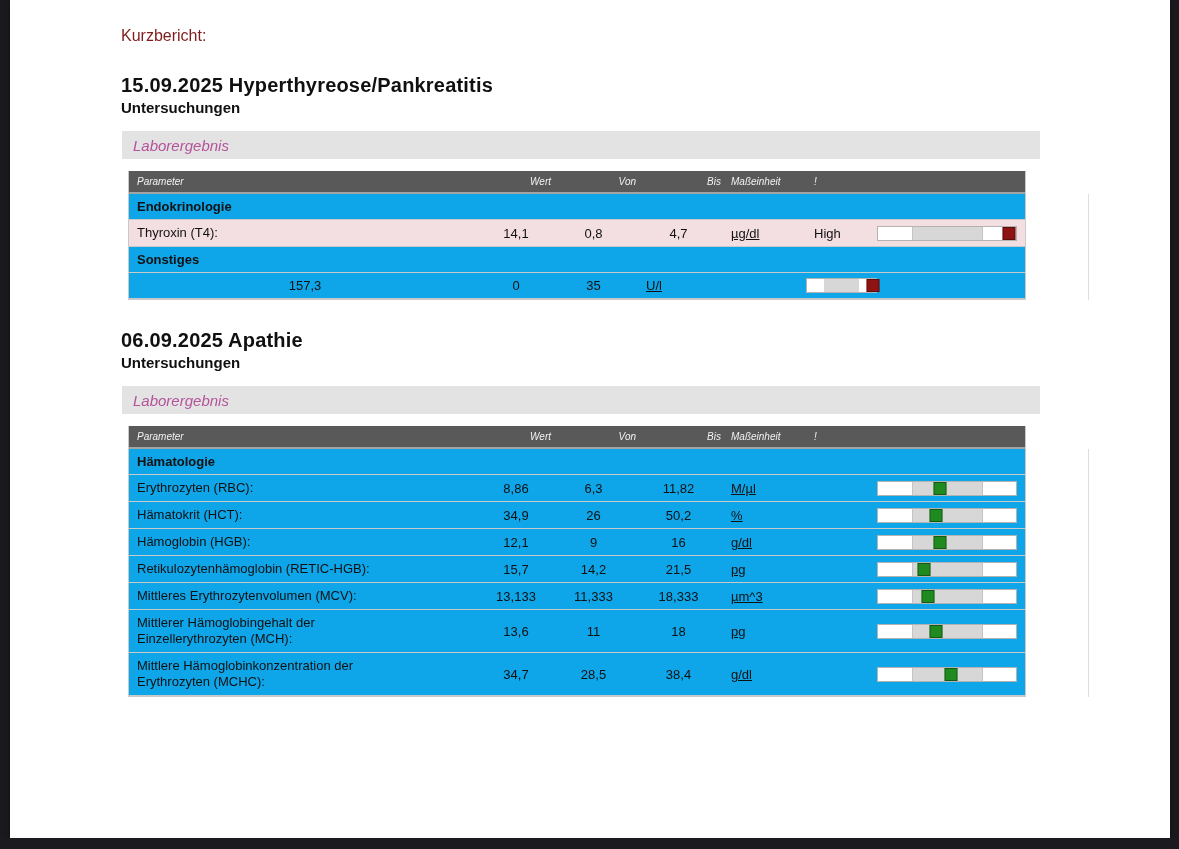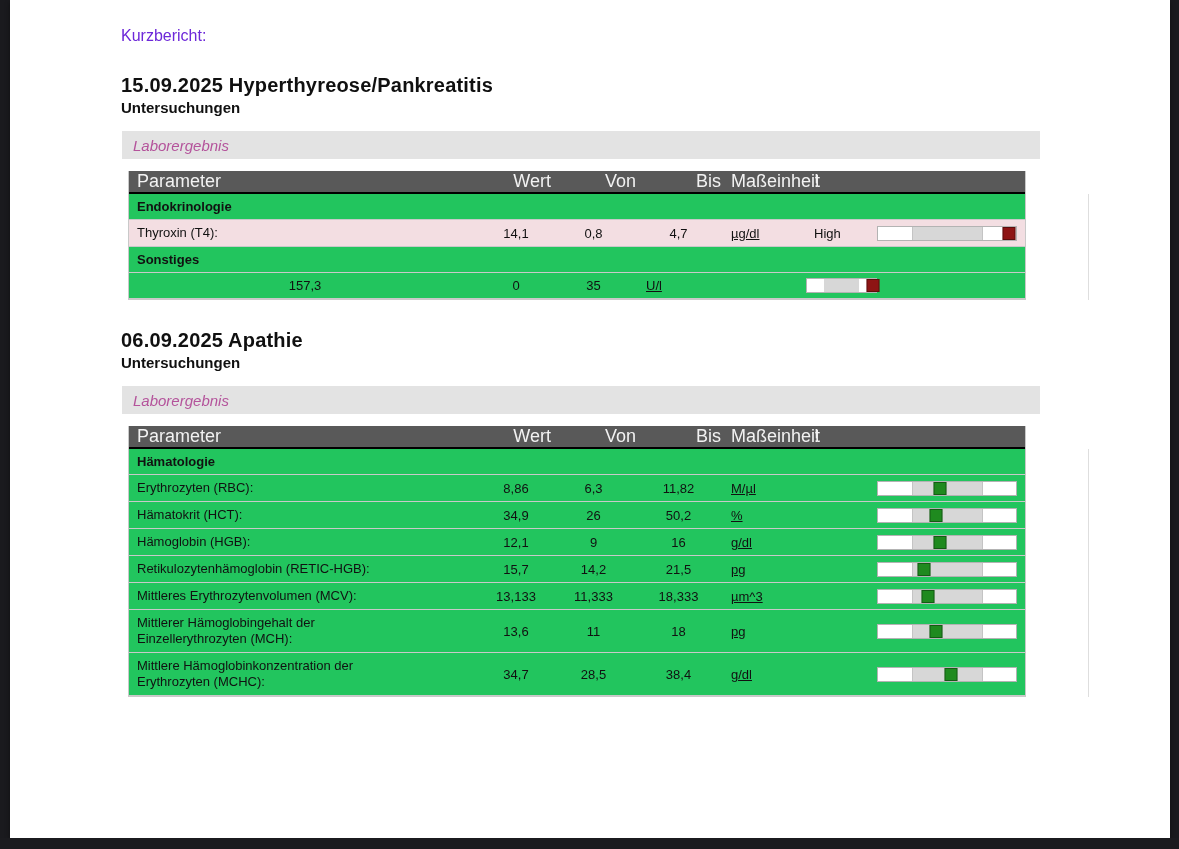--- a/index.html
+++ b/index.html
@@ -3,42 +3,42 @@
 <meta charset="utf-8">
 <style>
   * { margin:0; padding:0; box-sizing:border-box; }
   html,body { background:#141417; }
   body { font-family:"Liberation Sans", sans-serif; }
   .frame { position:relative; width:1179px; height:849px; background:#1a1a1e; overflow:hidden; }
   .page { position:absolute; left:10px; top:0; width:1160px; height:838px; background:#ffffff;
           padding-top:27px; box-shadow:0 2px 5px rgba(0,0,0,0.45); }
   .bottom-bar { position:absolute; left:0; bottom:0; width:100%; height:11px; background:#1b1b1f; }
 
-  .report-label { margin-left:111px; font-size:16px; color:#6d28d9; }
+  .report-label { margin-left:111px; font-size:16px; color:#7f1d1d; }
 
   .sec-title { margin:29px 0 0 111px; font-size:20px; font-weight:bold; color:#101010; letter-spacing:0.2px; }
   .sec-sub   { margin:2px 0 15px 111px; font-size:15px; font-weight:bold; color:#101010; }
 
   .panel-header { margin-left:112px; width:918px; height:28px; background:#e3e3e3; display:flex; align-items:center;font-style:italic; }
   .panel-label  { margin-left:11px; font-size:15px; color:#b4539b; }
 
   .labtable { position:relative; margin:12px 0 0 118px; width:898px; font-size:13px; color:#111;
               border:1px solid #c9c9c9; border-top:none; background:#fff; }
   .labtable::after { content:""; position:absolute; right:-64px; top:23px; bottom:-1px; width:1px; background:#dedede; }
 
   .thead { display:grid; grid-template-columns:352px 70px 85px 85px 85px 71px 150px;
            background:#595959; color:#f2f2f2; height:23px; align-items:center;
-           font-size:18px; border-bottom:2px solid #000000; }
+           font-size:10px; border-bottom:2px solid #a3a3a3;font-style:italic; }
   .th.parameter { padding-left:8px; }
   .th.num { text-align:right; }
   .th.unit { padding-left:10px; }
   .th.flag { padding-left:8px; }
 
   .row { display:grid; grid-template-columns:352px 70px 85px 85px 85px 71px 150px;
-         align-items:center; border-bottom:1px solid #c9c9c9; min-height:26px; background:#22c55e; }
+         align-items:center; border-bottom:1px solid #c9c9c9; min-height:26px; background:#0ea5e9; }
   .row.group { font-weight:bold; }
   .group-label { grid-column:1 / -1; padding:5px 0 5px 8px; }
   .row.highlight { background:#f3dee2; }
 
   .cell.param { padding:5px 10px 5px 8px; max-width:255px; line-height:16px; }
   .cell.num   { text-align:center; }
   .cell.unit  { padding-left:10px;text-decoration:underline; }
   .cell.flag  { padding-left:8px; }
 
   .bar-wrap { display:flex; align-items:center; }

